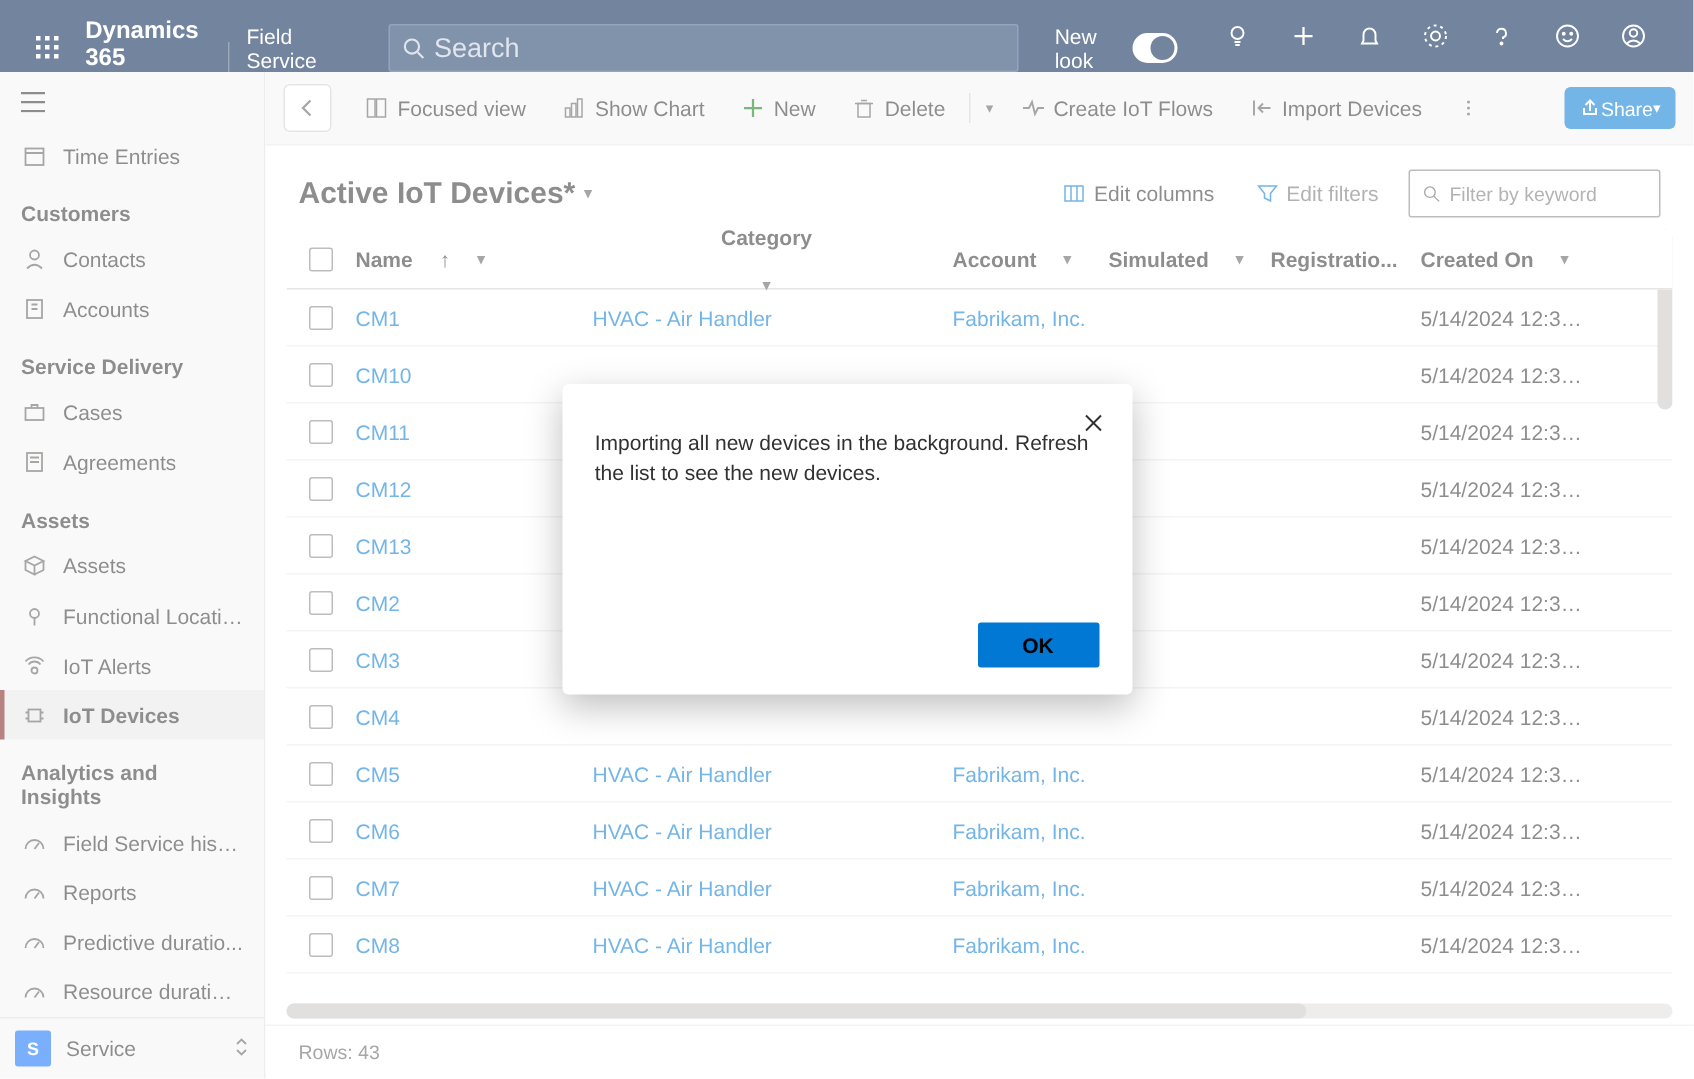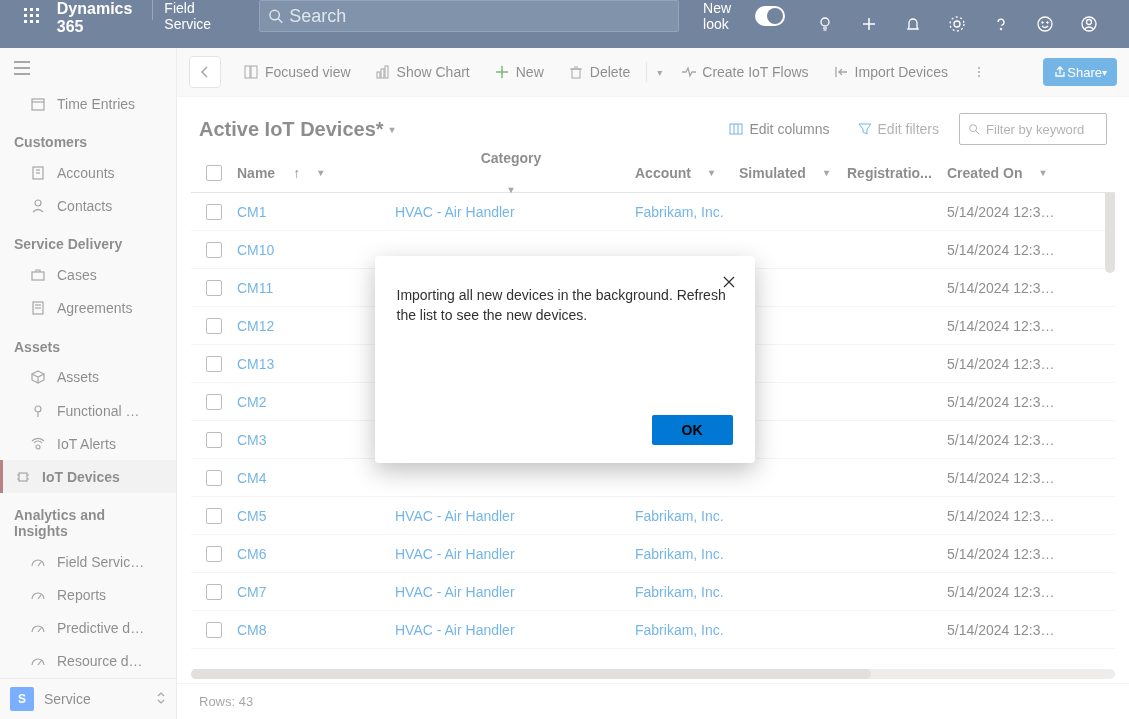--- a/index.html
+++ b/index.html
@@ -1,58 +1,58 @@
 <!DOCTYPE html>
 <html><head>
 <meta charset="utf-8">
 <style>
 * { box-sizing: border-box; margin: 0; padding: 0; }
 body { font-family: "Segoe UI", sans-serif; font-size: 14px; color: #323130; width: 1129px; height: 719px; overflow: hidden; background: #fff; position: relative; }
-.topbar { height: 48px; background: #002050; color: #fff; display: flex; align-items: flex-start; padding: 0 20px; gap: 12px; }
+.topbar { height: 48px; background: #002050; color: #fff; display: flex; align-items: flex-end; padding: 0 20px; gap: 12px; }
 .waffle { width: 32px; height: 32px; display:flex; align-items:center; justify-content:center; cursor:pointer;}
 .waffle svg { fill:#fff; }
 .brand { font-weight: 600; font-size: 16px; }
 .divider-v { width:1px; height:20px; background:#4a5d7a; }
 .app-name { font-size:14px; }
 .search-wrap { flex: 0 0 420px; margin-left: 20px; }
 .search { display:flex; align-items:center; background:#1b3a66; border:1px solid #3a5b8a; border-radius:2px; height:32px; padding:0 8px; gap:6px; }
 .search input { background:transparent; border:none; outline:none; color:#fff; font-size:18px; width:100%; }
 .search input::placeholder { color:#c8d1e0; }
 .top-spacer { flex:1; }
 .newlook { display:flex; align-items:center; gap:8px; font-size:14px; }
 .toggle { width:40px; height:20px; border-radius:10px; background:#fff; position:relative; }
 .toggle::after { content:""; position:absolute; right:2px; top:2px; width:16px; height:16px; border-radius:50%; background:#002050; }
 .top-icons { display:flex; gap:4px; margin-left:8px; }
 .top-icon { width:40px; height:48px; display:flex; align-items:center; justify-content:center; cursor:pointer; }
 .top-icon svg { stroke:#fff; fill:none; }
 .body-wrap { display:flex; height:calc(719px - 48px); }
 .sidebar { width:177px; background:#f5f5f5; border-right:1px solid #e1dfdd; display:flex; flex-direction:column; overflow-y:auto; position:relative; }
 .side-ham { height:40px; display:flex; align-items:center; padding:0 14px; cursor:pointer;}
-.side-item { display:flex; align-items:center; gap:10px; padding:0 29px; height:34px; cursor:pointer; color:#323130; font-size:14px; white-space:nowrap; overflow:hidden; text-overflow:ellipsis; }
+.side-item { display:flex; align-items:center; gap:10px; padding:0 14px; height:34px; cursor:pointer; color:#323130; font-size:14px; white-space:nowrap; overflow:hidden; text-overflow:ellipsis; }
 .side-item.active { background:#e8e8e8; font-weight:600; border-left:3px solid #7f1d1d; padding-left:11px; }
 .side-group { font-weight:600; padding:14px 14px 6px; font-size:14px; }
 .side-icon { width:18px; height:18px; flex:0 0 18px; display:flex; align-items:center; justify-content:center; }
 .side-icon svg { stroke:#605e5c; fill:none; }
 .side-label { overflow:hidden; text-overflow:ellipsis; }
 .area-switch { margin-top:auto; height:42px; border-top:1px solid #e1dfdd; display:flex; align-items:center; padding:0 10px; gap:10px; background:#f5f5f5; }
 .area-badge { width:24px; height:24px; background:#0d6efd; color:#fff; display:flex; align-items:center; justify-content:center; border-radius:2px; font-size:12px; font-weight:600; }
 .area-chev { margin-left:auto; }
 .main { flex:1; display:flex; flex-direction:column; background:#fff; position:relative; }
 .cmdbar-wrap { background:#f5f5f5; border-bottom:1px solid #edebe9; }
 .cmdbar { display:flex; align-items:center; height:48px; padding:0 12px; gap:4px; }
 .cmd-btn { display:flex; align-items:center; gap:6px; padding:0 10px; height:32px; cursor:pointer; border-radius:2px; font-size:14px; }
 .cmd-icon { width:16px; height:16px; display:flex; align-items:center; justify-content:center; }
 .cmd-sep { width:1px; height:20px; background:#d2d0ce; margin:0 2px; }
 .share-btn { margin-left:auto; background:#0078d4; color:#fff; border-radius:4px; padding:0 10px; height:28px; display:flex; align-items:center; gap:0; font-size:13px; }
 .back-btn { width:32px; height:32px; display:flex; align-items:center; justify-content:center; border:1px solid #d2d0ce; border-radius:4px; background:#fff; margin-right:8px; cursor:pointer;}
 .subhead { display:flex; align-items:center; padding:16px 22px 8px; gap:12px; }
 .view-title { font-size:20px; font-weight:600; display:flex; align-items:center; gap:6px; }
 .sub-spacer { flex:1; }
 .ghost-btn { display:flex; align-items:center; gap:6px; padding:0 8px; height:32px; cursor:pointer; color:#0078d4; font-size:14px; }
-.filter-box { display:flex; align-items:center; gap:6px; border:1px solid #8a8886; border-radius:2px; height:32px; padding:0 8px; width:148px; }
+.filter-box { display:flex; align-items:center; gap:6px; border:1px solid #8a8886; border-radius:2px; height:32px; padding:0 8px; width:168px; }
 .filter-box input { border:none; outline:none; font-size:13px; width:100%; }
 .grid-wrap { flex:1; overflow:auto; margin:0 14px; position:relative; }
 .grid-head { display:flex; align-items:center; height:40px; border-bottom:1px solid #d2d0ce; font-weight:600; font-size:14px; position:sticky; top:0; background:#fff; }
 .grid-row { display:flex; align-items:center; height:38px; border-bottom:1px solid #edebe9; font-size:14px; }
 .col-check { width:46px; display:flex; justify-content:center; }
 .col-name { width:158px; padding-right:8px; }
 .col-cat { width:240px; padding-right:8px;flex-direction:column; }
 .col-acct { width:104px; padding-right:8px; }
 .col-sim { width:108px; padding-right:8px; }
 .col-reg { width:100px; padding-right:8px; }
@@ -172,35 +172,35 @@
             <rect x="2" y="3" width="12" height="11" stroke-width="1.2"></rect>
             <line x1="2" y1="6" x2="14" y2="6" stroke-width="1.2"></line>
           </svg>
         </span>
         <span class="side-label">Time Entries</span>
       </div>
     <div class="side-group">Customers</div>
     <div class="side-item">
         <span class="side-icon">
           <svg width="16" height="16" viewBox="0 0 16 16">
+            <circle cx="8" cy="5" r="3" stroke-width="1.2"></circle>
+            <path d="M3 14 q5-5 10 0" stroke-width="1.2"></path>
+          </svg>
+        </span>
+        <span class="side-label">Contacts</span>
+      </div>
+    <div class="side-item">
+        <span class="side-icon">
+          <svg width="16" height="16" viewBox="0 0 16 16">
             <rect x="3" y="2" width="10" height="12" stroke-width="1.2"></rect>
             <line x1="6" y1="5" x2="10" y2="5" stroke-width="1.2"></line>
             <line x1="6" y1="8" x2="10" y2="8" stroke-width="1.2"></line>
           </svg>
         </span>
         <span class="side-label">Accounts</span>
-      </div>
-    <div class="side-item">
-        <span class="side-icon">
-          <svg width="16" height="16" viewBox="0 0 16 16">
-            <circle cx="8" cy="5" r="3" stroke-width="1.2"></circle>
-            <path d="M3 14 q5-5 10 0" stroke-width="1.2"></path>
-          </svg>
-        </span>
-        <span class="side-label">Contacts</span>
       </div>
     <div class="side-group">Service Delivery</div>
     <div class="side-item">
         <span class="side-icon">
           <svg width="16" height="16" viewBox="0 0 16 16">
             <rect x="2" y="5" width="12" height="8" stroke-width="1.2"></rect>
             <path d="M6 5 V3 h4 v2" stroke-width="1.2"></path>
           </svg>
         </span>
         <span class="side-label">Cases</span>

